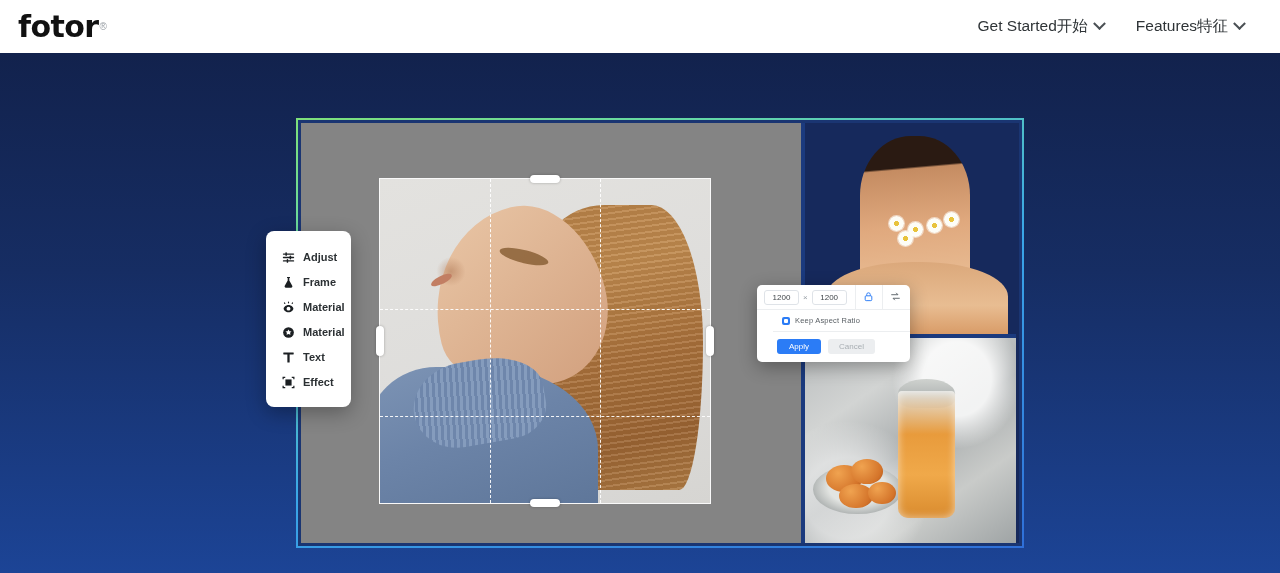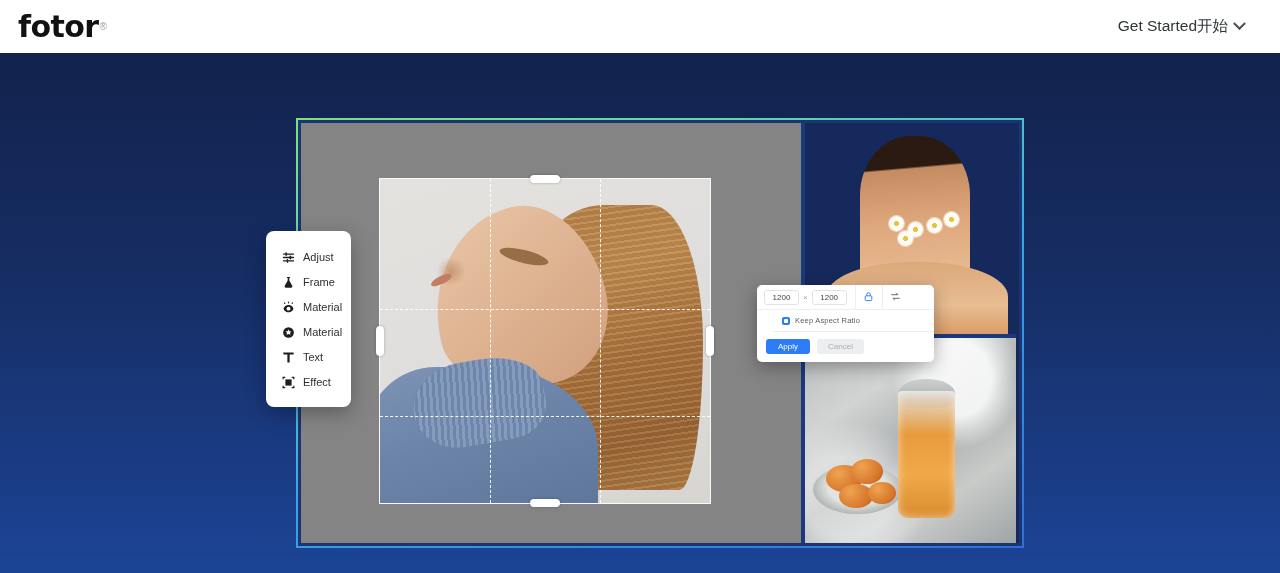--- a/index.html
+++ b/index.html
@@ -336,27 +336,28 @@
     width: 14px; height: 14px;
     display: flex; align-items: center; justify-content: center;
     flex: 0 0 14px;
   }
   .tool-ic svg { display: block; }
   .tool-label {
     font-size: 11px;
     color: #2b3033;
     line-height: 13px;
     white-space: nowrap;
+    font-weight: bold;
   }
 
   
   .resize-dialog {
     position: absolute;
     left: 757px; top: 232px;
-    width: 177px;
+    width: 153px;
     background: #ffffff;
     border-radius: 5px;
     box-shadow: 0 5px 18px rgba(0,0,0,0.32);
     z-index: 30;
     overflow: hidden;
     font-size: 8px;
   }
   .rd-row1 {
     display: flex;
     align-items: center;
@@ -415,21 +416,21 @@
     position: absolute;
     left: 2px; top: 2px;
     width: 4px; height: 4px;
     background: #ffffff;
     border-radius: 1px;
   }
   .chk-label { font-size: 7.5px; color: #585e63; letter-spacing: .2px; }
   .rd-row3 {
     display: flex;
     gap: 7px;
-    padding: 7px 9px 8px 9px;
+    padding: 7px 9px 8px 20px;
   }
   .btn-apply {
     background: #2b7cf6;
     color: #ffffff;
     border: none;
     border-radius: 3px;
     font-size: 8px;
     padding: 0 12px;
     height: 15px;
     cursor: pointer;
@@ -457,20 +458,24 @@
     <span class="logo-reg">®</span>
   </div>
 
   <div class="nav-right">
 
     <div class="nav-item">
       <span>Get Started开始</span>
       <span class="chev"></span>
     </div>
 
+    <div class="nav-item">
+      <span>Features特征</span>
+      <span class="chev"></span>
+    </div>
 
   </div>
 </div>
 
 <div class="hero">
 
   <div class="editor-frame">
     <div class="editor-inner">
 
       <div class="canvas-main">

